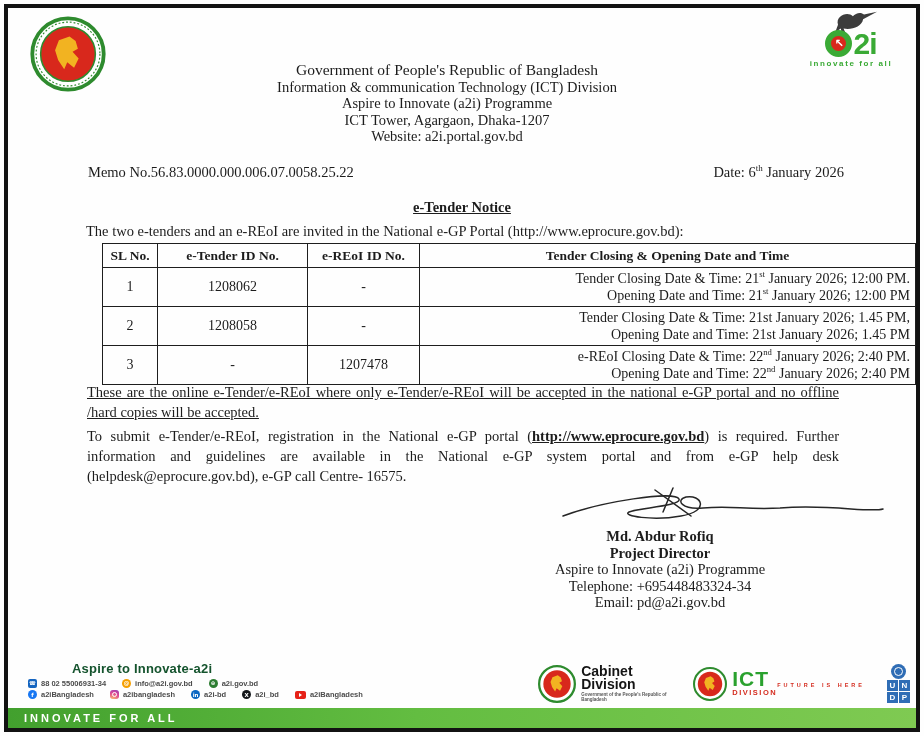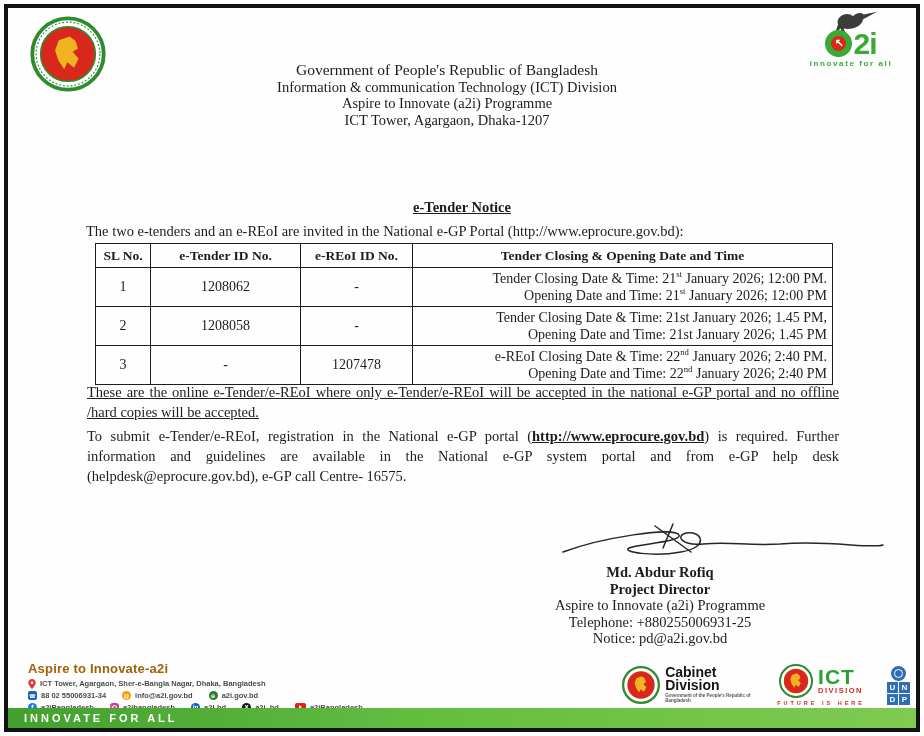--- a/index.html
+++ b/index.html
@@ -25,42 +25,42 @@
 
   .memo-row{position:absolute;left:88px;right:80px;top:164px;display:flex;
             justify-content:space-between;font-size:14.5px;}
   sup{font-size:62%;vertical-align:super;line-height:0;}
 
   .notice-title{position:absolute;left:0;right:0;top:199px;text-align:center;
                 font-weight:bold;font-size:14.5px;text-decoration:underline;}
   .intro-line{position:absolute;left:86px;top:223px;width:760px;font-size:14.5px;}
 
   
-  table.tender{position:absolute;left:95px;top:243px;width:738px;border-collapse:collapse;
+  table.tender{position:absolute;left:102px;top:243px;width:814px;border-collapse:collapse;
                table-layout:fixed;font-size:14px;}
   table.tender th,table.tender td{border:1.6px solid #1e1e1e;padding:2px 5px;}
   table.tender th{font-weight:bold;font-size:13.5px;line-height:15px;padding:4px 2px;}
   table.tender td{text-align:center;}
   table.tender td.times{text-align:right;line-height:17px;padding-left:7px;}
 
   .para{position:absolute;left:87px;width:752px;font-size:14.5px;line-height:20px;text-align:justify;}
   .p1{top:382px;text-decoration:underline;} .p2{top:426px;}
   .link-bold{font-weight:bold;text-decoration:underline;}
 
   
-  .sig-block{position:absolute;left:505px;top:520px;width:310px;text-align:center;
+  .sig-block{position:absolute;left:505px;top:484px;width:310px;text-align:center;
              font-size:14.5px;line-height:16.5px;}
   .sig-svg{position:absolute;left:40px;top:2px;}
   .sig-lines{padding-top:44px;}
   .sig-lines div{white-space:nowrap;}
   .sig-name,.sig-title{font-weight:bold;}
 
   
   .footer-left{position:absolute;left:28px;top:661px;font-family:"Liberation Sans",sans-serif;}
-  .footer-heading{color:#a16207;font-weight:bold;font-size:13px;letter-spacing:.2px;}
+  .footer-heading{color:#14532d;font-weight:bold;font-size:13px;letter-spacing:.2px;margin-left:44px;}
   .f-line{display:flex;align-items:center;gap:4px;margin-top:2.5px;font-size:7.5px;
           font-weight:bold;color:#4b4b4b;}
   .f-line .gap{width:8px;}
   .dot-ic{display:inline-flex;align-items:center;justify-content:center;width:9px;height:9px;
           border-radius:50%;color:#fff;font:bold 5.5px "DejaVu Sans",sans-serif;flex:0 0 auto;}
   .ic-phone{background:#1565c0;border-radius:2px;}
   .ic-mail{background:#f59f00;}
   .ic-globe{background:#2e7d32;}
   .ic-fb{background:#1877f2;}
   .ic-ig{background:radial-gradient(circle at 30% 110%,#fdc468,#df4996 60%,#8a3ab9);border-radius:3px;position:relative;}
@@ -70,21 +70,21 @@
   .ic-yt{width:11px;height:8px;background:#e62117;border-radius:2px;position:relative;flex:0 0 auto;}
   .ic-yt:after{content:"";position:absolute;left:4px;top:2px;border-style:solid;
                border-width:2px 0 2px 3.5px;border-color:transparent transparent transparent #fff;}
 
   
   .footer-logos{position:absolute;right:14px;top:664px;display:flex;align-items:center;gap:22px;
                 font-family:"Liberation Sans",sans-serif;}
   .logo-cab{display:flex;align-items:flex-start;gap:5px;}
   .cab-text{line-height:13px;font-weight:bold;font-size:14px;color:#141414;}
   .cab-sub{font-size:4.5px;color:#555;font-weight:bold;width:90px;line-height:5px;margin-top:1px;}
-  .logo-ict{display:flex;flex-direction:column;align-items:center;}
+  .logo-ict{display:flex;flex-direction:row;align-items:center;}
   .ict-row{display:flex;align-items:center;gap:5px;}
   .ict-big{color:#2aa12e;font-weight:bold;font-size:21px;line-height:18px;letter-spacing:1px;}
   .ict-div{color:#d42b1e;font-weight:bold;font-size:7.5px;letter-spacing:1.5px;text-align:center;}
   .ict-sub{color:#d42b1e;font-weight:bold;font-size:5.5px;letter-spacing:3px;margin-top:2px;}
   .logo-undp{display:flex;flex-direction:column;align-items:center;gap:1px;}
   .undp-emblem{width:15px;height:15px;border-radius:50%;background:#2f6db5;position:relative;}
   .undp-emblem:after{content:"";position:absolute;inset:3px;border:1px solid #fff;border-radius:50%;}
   .undp-grid{display:grid;grid-template-columns:11px 11px;gap:1px;}
   .undp-grid span{width:11px;height:11px;background:#2f6db5;color:#fff;display:flex;
                   align-items:center;justify-content:center;font:bold 8px "Liberation Sans",sans-serif;}
@@ -119,22 +119,27 @@
       <span class="a2i-2i">2i</span>
     </div>
     <div class="a2i-tagline">innovate for all</div>
   </div>
 
   <div class="header-text">
     <div class="b">Government of People's Republic of Bangladesh</div>
     <div>Information &amp; communication Technology (ICT) Division</div>
     <div>Aspire to Innovate (a2i) Programme</div>
     <div>ICT Tower, Agargaon, Dhaka-1207</div>
-  </div>
-
+    <div>Website: a2i.portal.gov.bd</div>
+  </div>
+
+  <div class="memo-row">
+    <span>Memo No.56.83.0000.000.006.07.0058.25.22</span>
+    <span>Date: 6<sup>th</sup> January 2026</span>
+  </div>
 
   <div class="notice-title">e-Tender Notice</div>
   <div class="intro-line">The two e-tenders and an e-REoI are invited in the National e-GP Portal (http://www.eprocure.gov.bd):</div>
 
   <table class="tender">
     <colgroup>
         <col style="width:55px">
         <col style="width:150px">
         <col style="width:112px">
         <col>
@@ -181,34 +186,27 @@
 
   <div class="sig-block">
     <svg class="sig-svg" width="340" height="44" viewBox="0 0 340 44">
       <path d="M18 30 C55 16 130 4 134 13 C137 20 92 22 84 26 C76 30 108 35 136 30 C166 25 156 8 141 11 C130 14 137 24 158 22 C186 19 200 24 235 22 C285 18 325 27 338 23" fill="none" stroke="#262626" stroke-width="1.5" stroke-linecap="round"></path>
       <path d="M110 4 L146 30 M128 2 L118 26" fill="none" stroke="#262626" stroke-width="1.5" stroke-linecap="round"></path>
     </svg>
     <div class="sig-lines">
       <div class="sig-name">Md. Abdur Rofiq</div>
       <div class="sig-title">Project Director</div>
       <div>Aspire to Innovate (a2i) Programme</div>
-      <div>Telephone: +880255006931-25</div>
-      <div>Notice: pd@a2i.gov.bd</div>
+      <div>Telephone: +695448483324-34</div>
+      <div>Email: pd@a2i.gov.bd</div>
     </div>
   </div>
 
   <div class="footer-left">
     <div class="footer-heading">Aspire to Innovate-a2i</div>
-    <div class="f-line">
-      <svg width="8" height="10" viewBox="0 0 12 16">
-          <path d="M6 0 C2.7 0 0 2.7 0 6 C0 10 6 16 6 16 C6 16 12 10 12 6 C12 2.7 9.3 0 6 0 Z" fill="#e53935"></path>
-          <circle cx="6" cy="5.8" r="2" fill="#fff"></circle>
-        </svg>
-      <span>ICT Tower, Agargaon, Sher-e-Bangla Nagar, Dhaka, Bangladesh</span>
-    </div>
     <div class="f-line">
       <span class="dot-ic ic-phone">☎</span>
       <span>88 02 55006931-34</span>
       <span class="gap"></span>
       <span class="dot-ic ic-mail">@</span>
       <span>info@a2i.gov.bd</span>
       <span class="gap"></span>
       <span class="dot-ic ic-globe">⊕</span>
       <span>a2i.gov.bd</span>
     </div>

